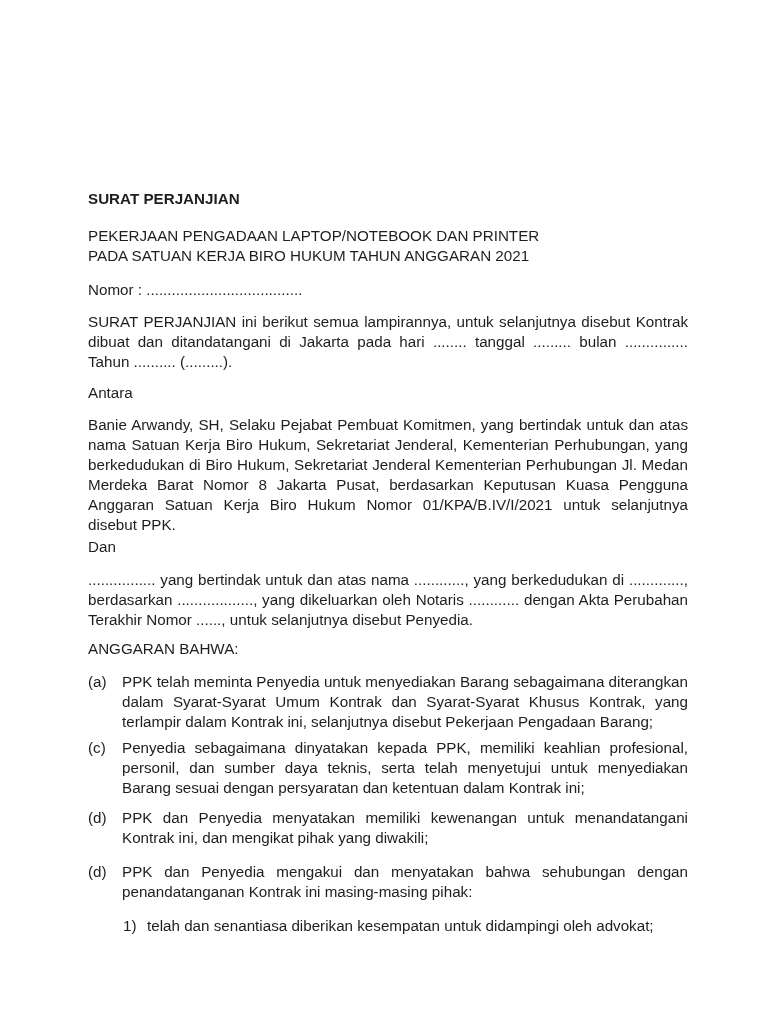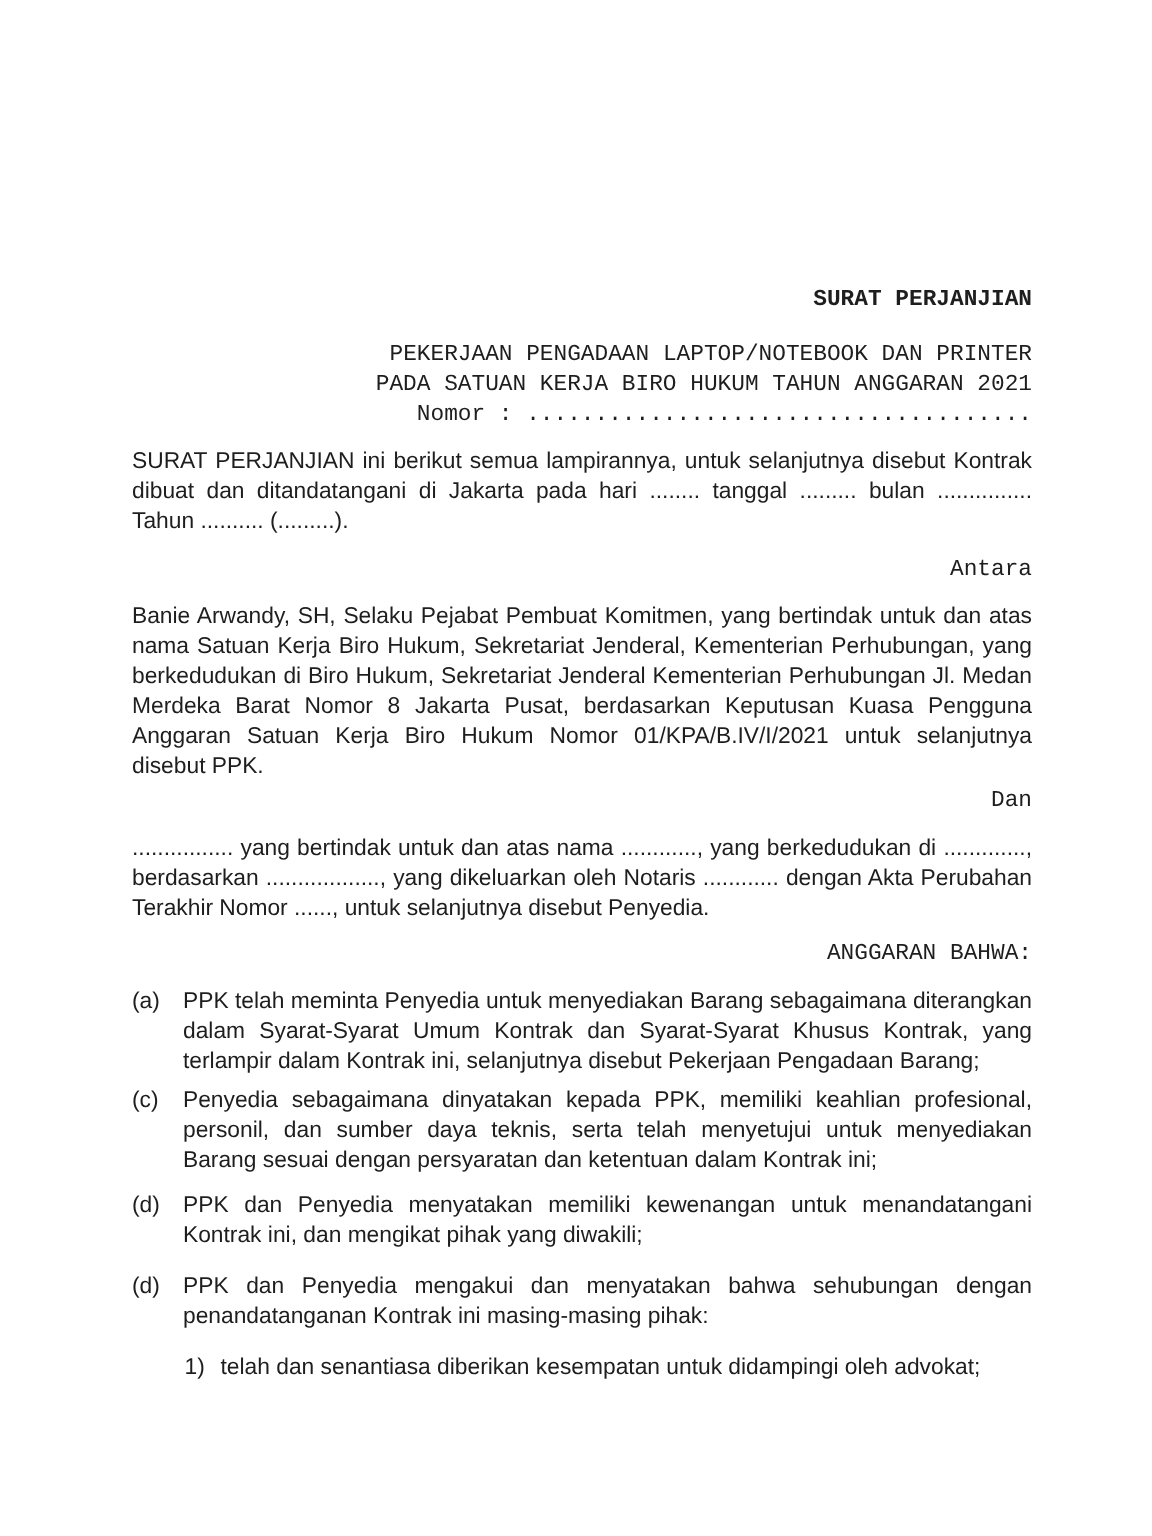--- a/index.html
+++ b/index.html
@@ -14,26 +14,26 @@
   }
   .content {
     position: absolute;
     left: 88px;
     top: 0;
     width: 600px;
     font-size: 15.2px;
     line-height: 20px;
   }
   .b { font-weight: normal; }
-  .center { text-align: right; font-family: Liberation Mono, monospace; }
+  .center { text-align: left; }
   .justify { text-align: justify; }
   p { margin: 0; }
   .doc-title   { margin-top: 189px; font-weight: bold; }
   .subtitle    { margin-top: 17px; }
-  .nomor-line  { }
+  .nomor-line  { margin-top: 14px; }
   .para-open   { margin-top: 12px; }
   .antara      { margin-top: 11px; }
   .para-ppk    { margin-top: 12px; }
   .dan         { margin-top: 2px; }
   .para-pyd    { margin-top: 13px; }
   .mengingat   { margin-top: 9px; }
   .recital     { position: relative; padding-left: 34px; text-align: justify; }
   .recital .marker { position: absolute; left: 0; top: 0; }
   .rec-0 { margin-top: 13px; }
   .rec-1 { margin-top: 6px; }

